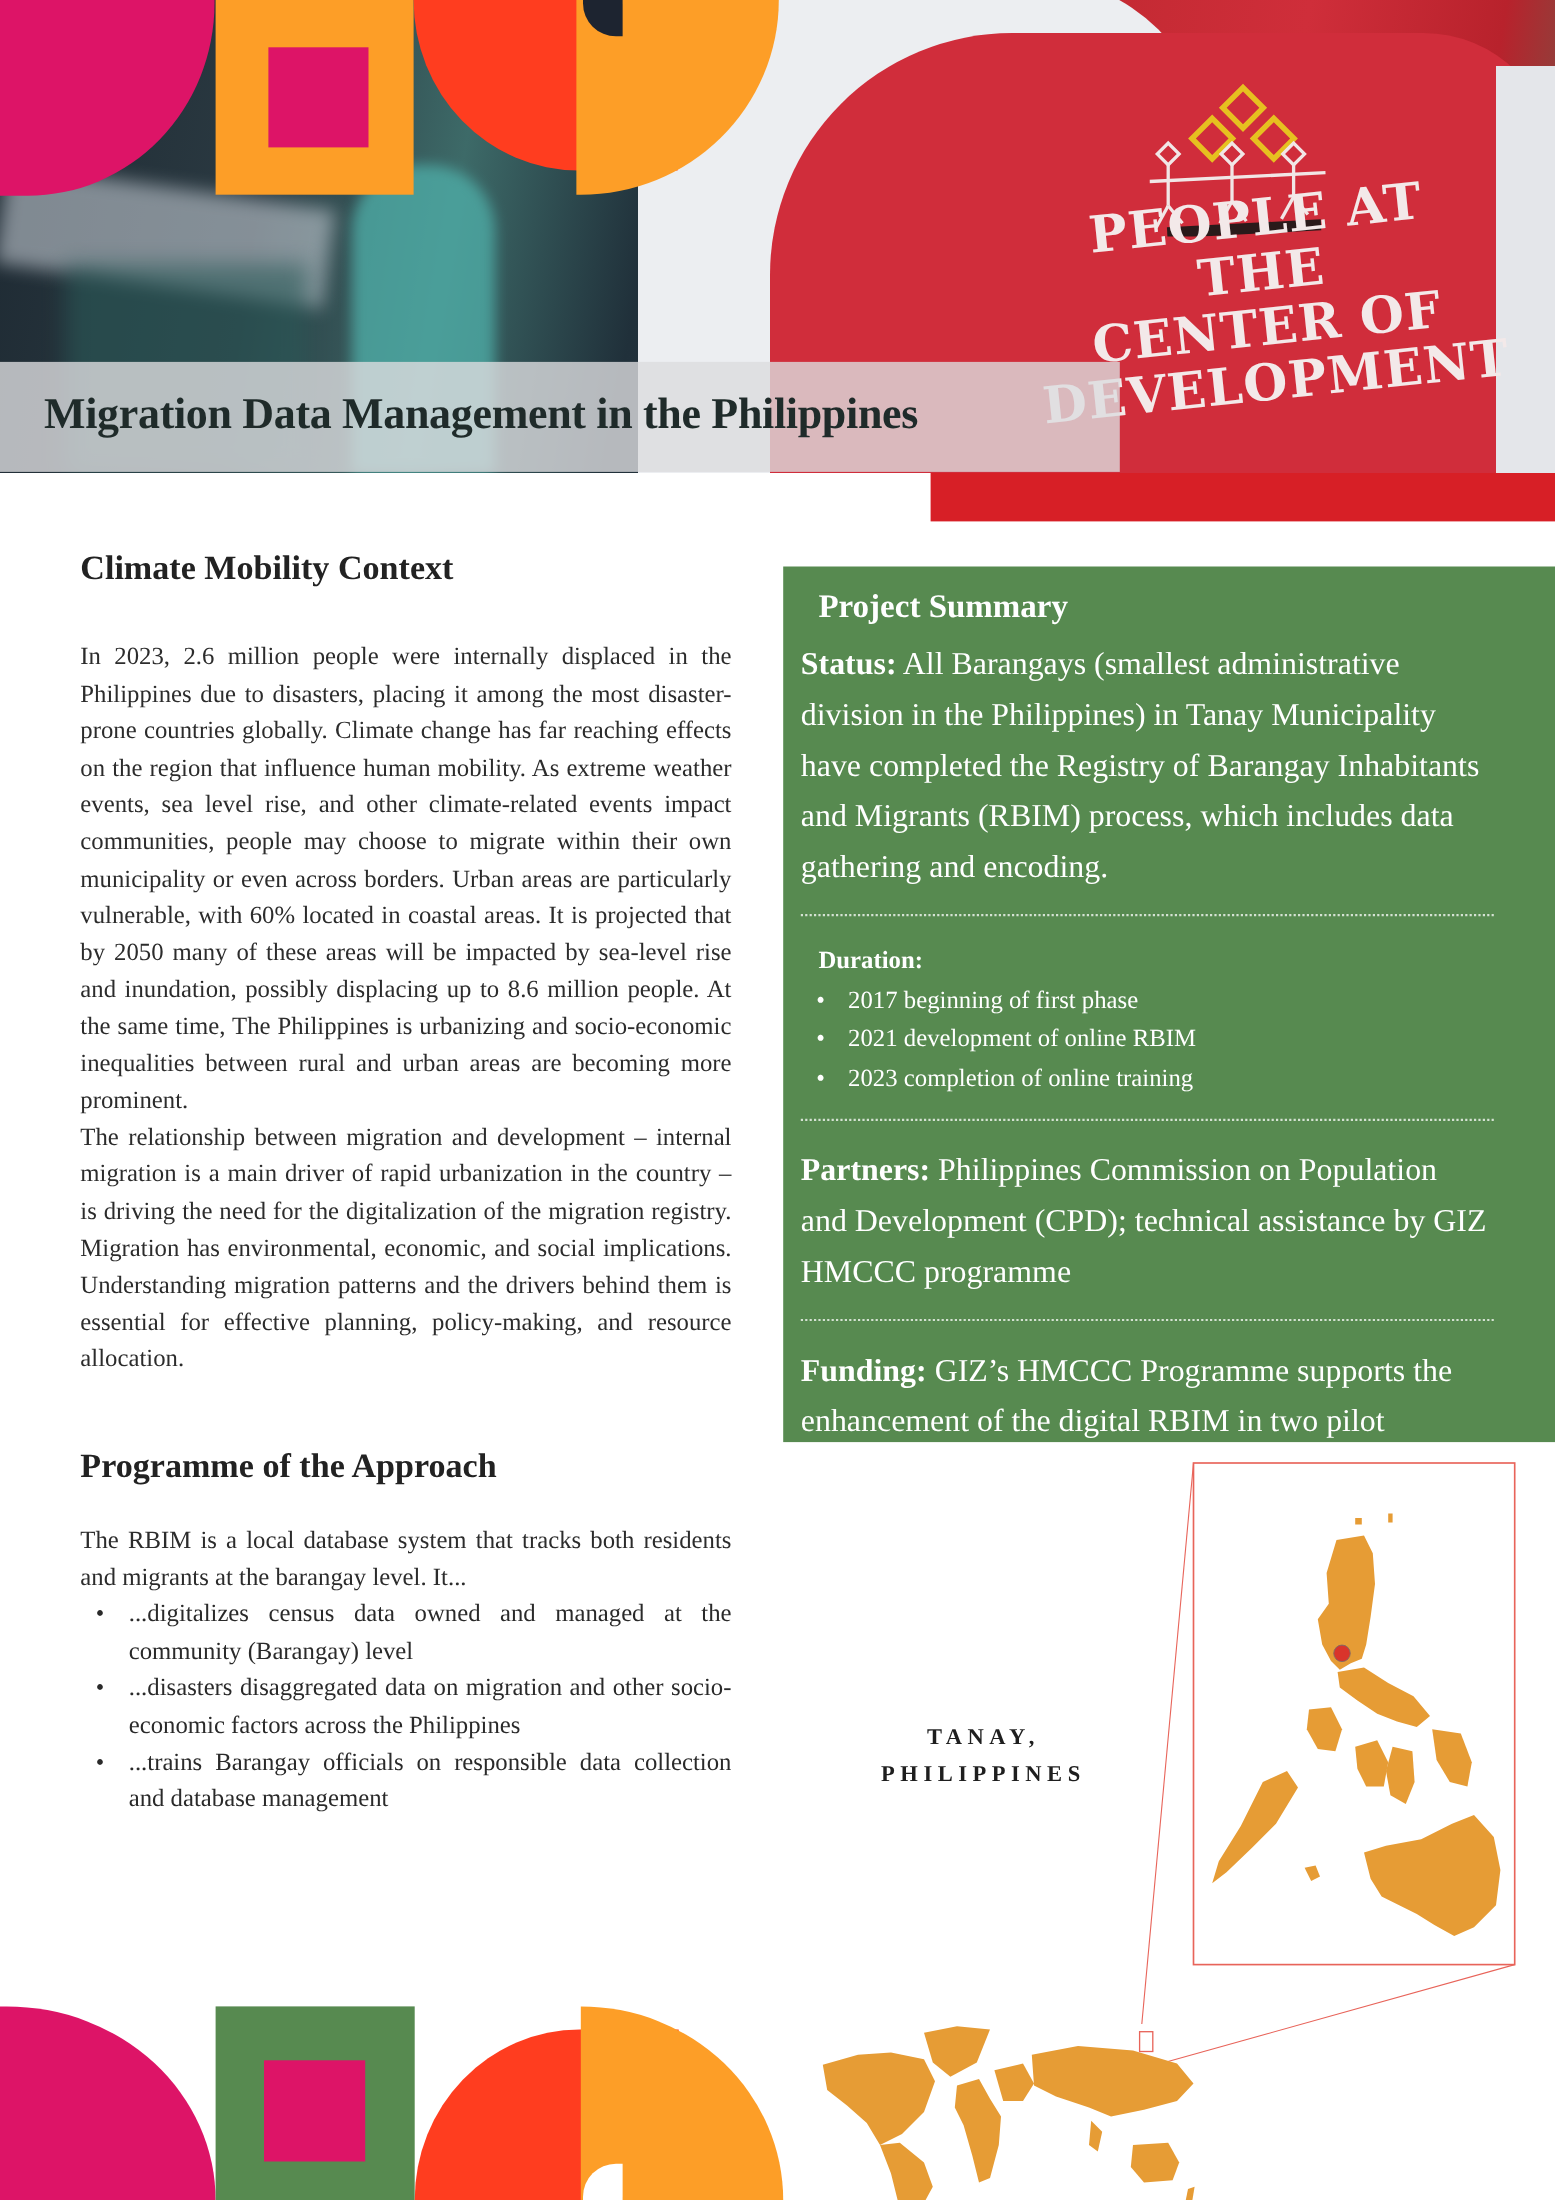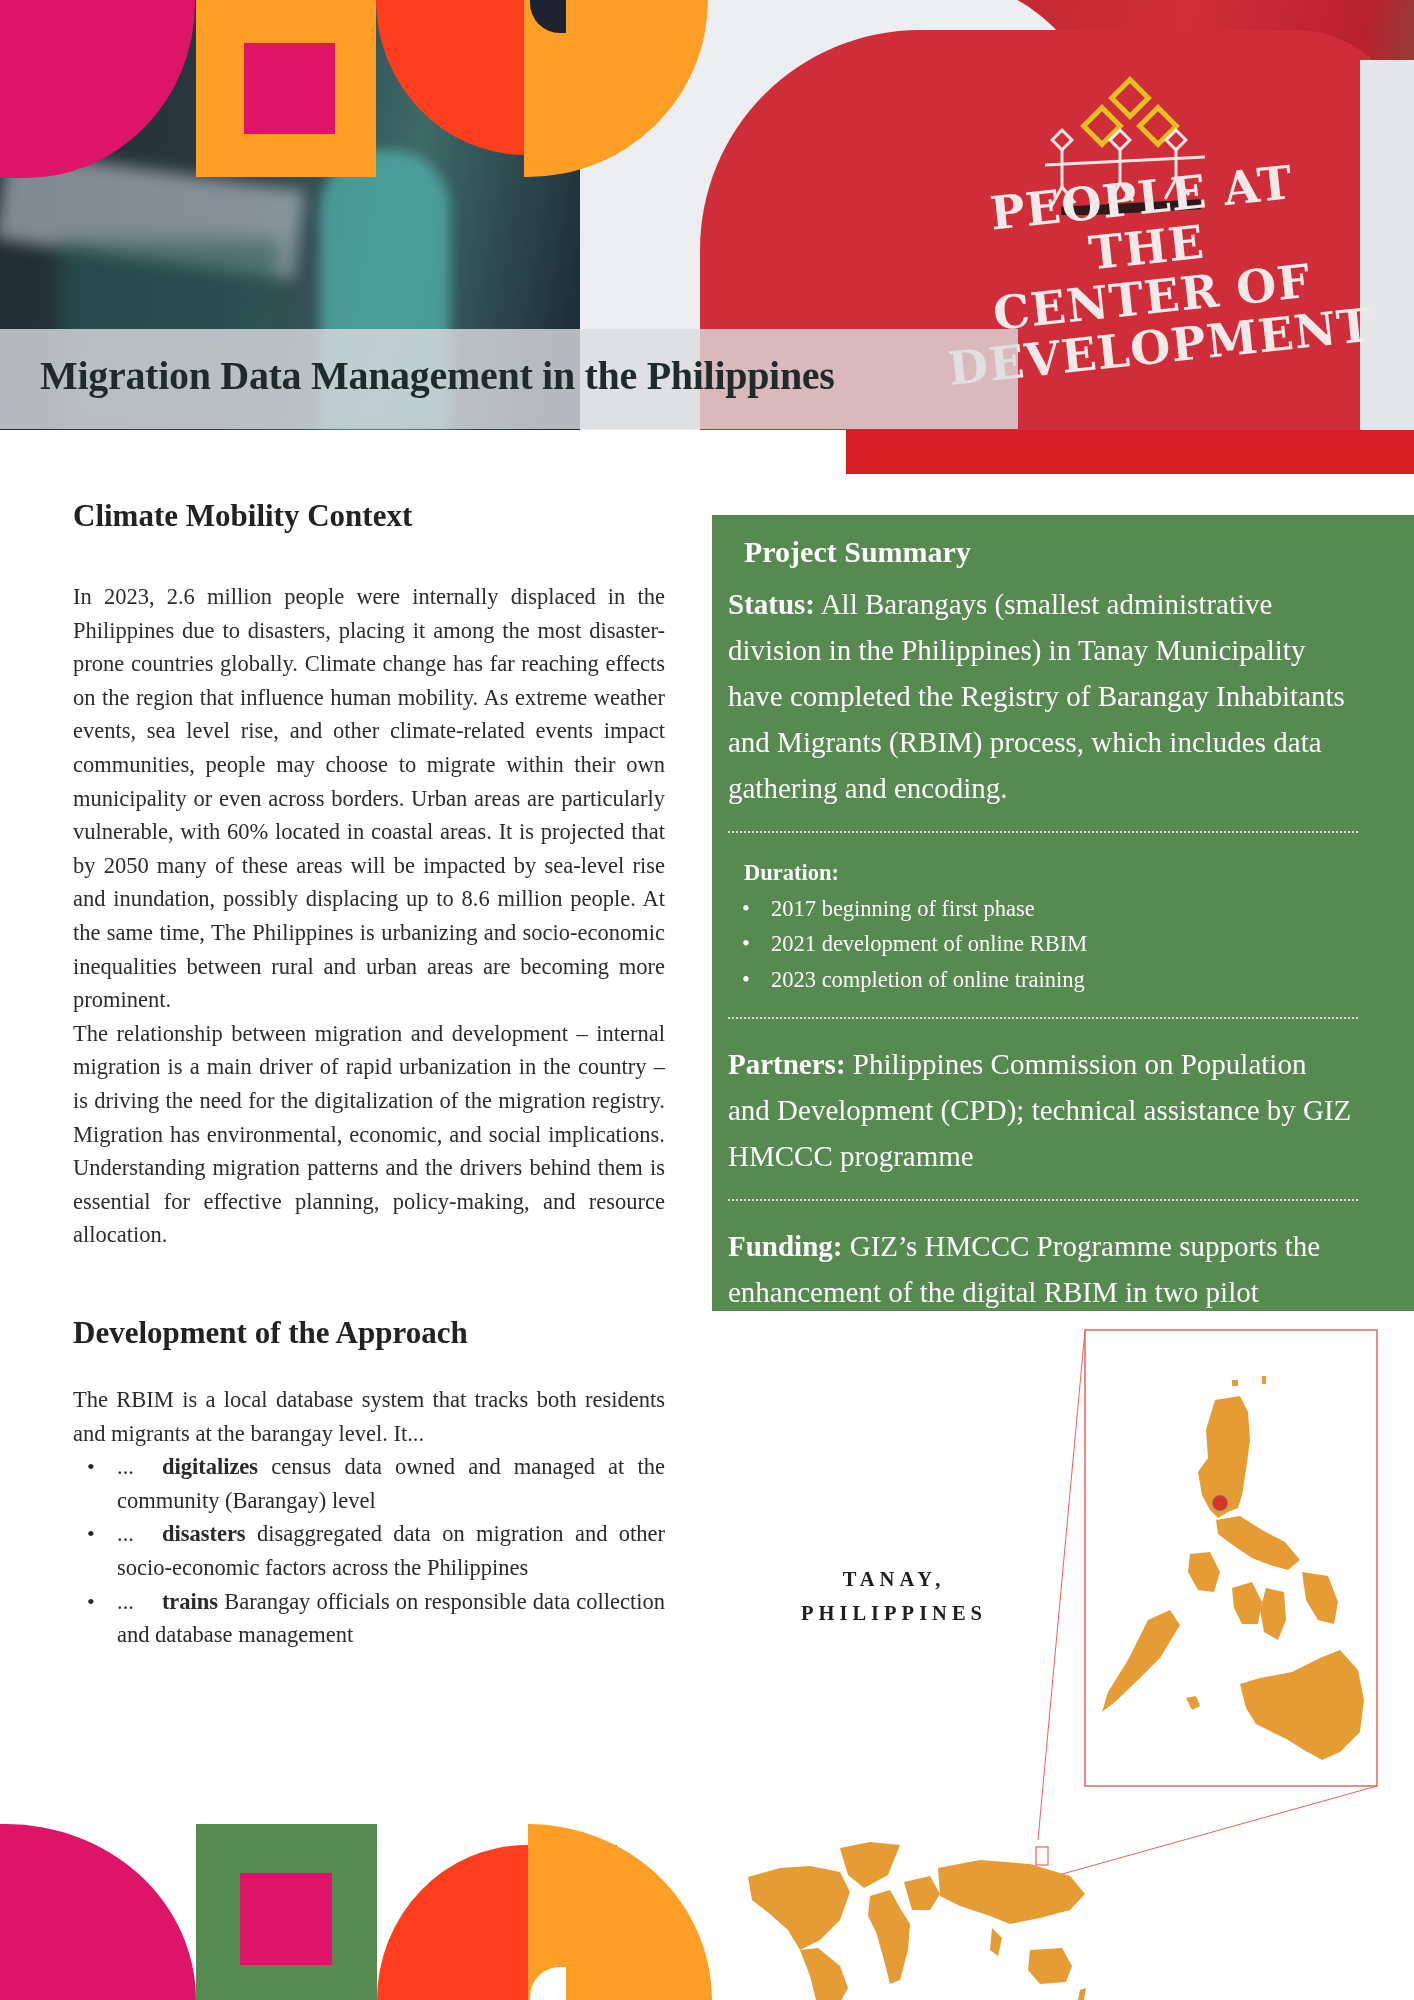--- a/index.html
+++ b/index.html
@@ -39,21 +39,21 @@
   .left { position: absolute; left: 73px; width: 592px; }
   .h2 { font-family: "Liberation Serif", serif; font-weight: bold; font-size: 31px; color: #222; }
   .para { font-size: 22.5px; line-height: 33.6px; text-align: justify; color: #2c2c2c; }
   .sec1-title { top: 498px; }
   .sec1-body { top: 580px; }
   .sec2-title { top: 1315px; }
   .sec2-body { top: 1383px; }
   .obj-list { list-style: none; margin-top: 0; }
   .obj-list li { position: relative; padding-left: 44px; font-size: 22.5px; line-height: 33.6px; text-align: justify; }
   .obj-list li::before { content: "\2022"; position: absolute; left: 14px; top: 0; font-size: 22px; }
-  .obj-list b { font-weight: bold; margin-left: 28px; }
+  .obj-list b { font-weight: normal; }
 
   
   .summary { position: absolute; left: 712px; top: 515px; width: 702px; height: 796px; background: #578a50; color: #ffffff; padding: 20px 60px 0 16px; }
   .summary .s-title { font-size: 30px; font-weight: bold; margin-left: 16px; margin-bottom: 12px; }
   .summary .s-text { font-size: 29px; line-height: 46px; }
   .summary b { font-weight: bold; }
   .summary .sep { border-top: 2px dotted rgba(255,255,255,0.75); margin: 20px 0 22px 0; width: 630px; }
   .summary ul { list-style: none; }
   .summary ul li { position: relative; padding-left: 43px; font-size: 22.5px; line-height: 35.5px; }
   .summary ul li::before { content: "\2022"; position: absolute; left: 14px; }
@@ -124,21 +124,21 @@
 <div class="shape dark-notch-top"></div>
 
 <div class="red-bar"></div>
 
 <h2 class="left h2 sec1-title">Climate Mobility Context</h2>
 <div class="left sec1-body">
   <p class="para">In 2023, 2.6 million people were internally displaced in the Philippines due to disasters, placing it among the most disaster-prone countries globally. Climate change has far reaching effects on the region that influence human mobility. As extreme weather events, sea level rise, and other climate-related events impact communities, people may choose to migrate within their own municipality or even across borders. Urban areas are particularly vulnerable, with 60% located in coastal areas. It is projected that by 2050 many of these areas will be impacted by sea-level rise and inundation, possibly displacing up to 8.6 million people. At the same time, The Philippines is urbanizing and socio-economic inequalities between rural and urban areas are becoming more prominent.</p>
   <p class="para">The relationship between migration and development – internal migration is a main driver of rapid urbanization in the country – is driving the need for the digitalization of the migration registry. Migration has environmental, economic, and social implications. Understanding migration patterns and the drivers behind them is essential for effective planning, policy-making, and resource allocation.</p>
 </div>
 
-<h2 class="left h2 sec2-title">Development of the Approach</h2>
+<h2 class="left h2 sec2-title">Programme of the Approach</h2>
 <div class="left sec2-body">
   <p class="para">The RBIM is a local database system that tracks both residents and migrants at the barangay level. It...</p>
   <ul class="obj-list">
     <li><span>...</span><b>digitalizes</b><span> census data owned and managed at the community (Barangay) level</span></li>
     <li><span>...</span><b>disasters</b><span> disaggregated data on migration and other socio-economic factors across the Philippines</span></li>
     <li><span>...</span><b>trains</b><span> Barangay officials on responsible data collection and database management</span></li>
   </ul>
 </div>
 
 <div class="summary">

